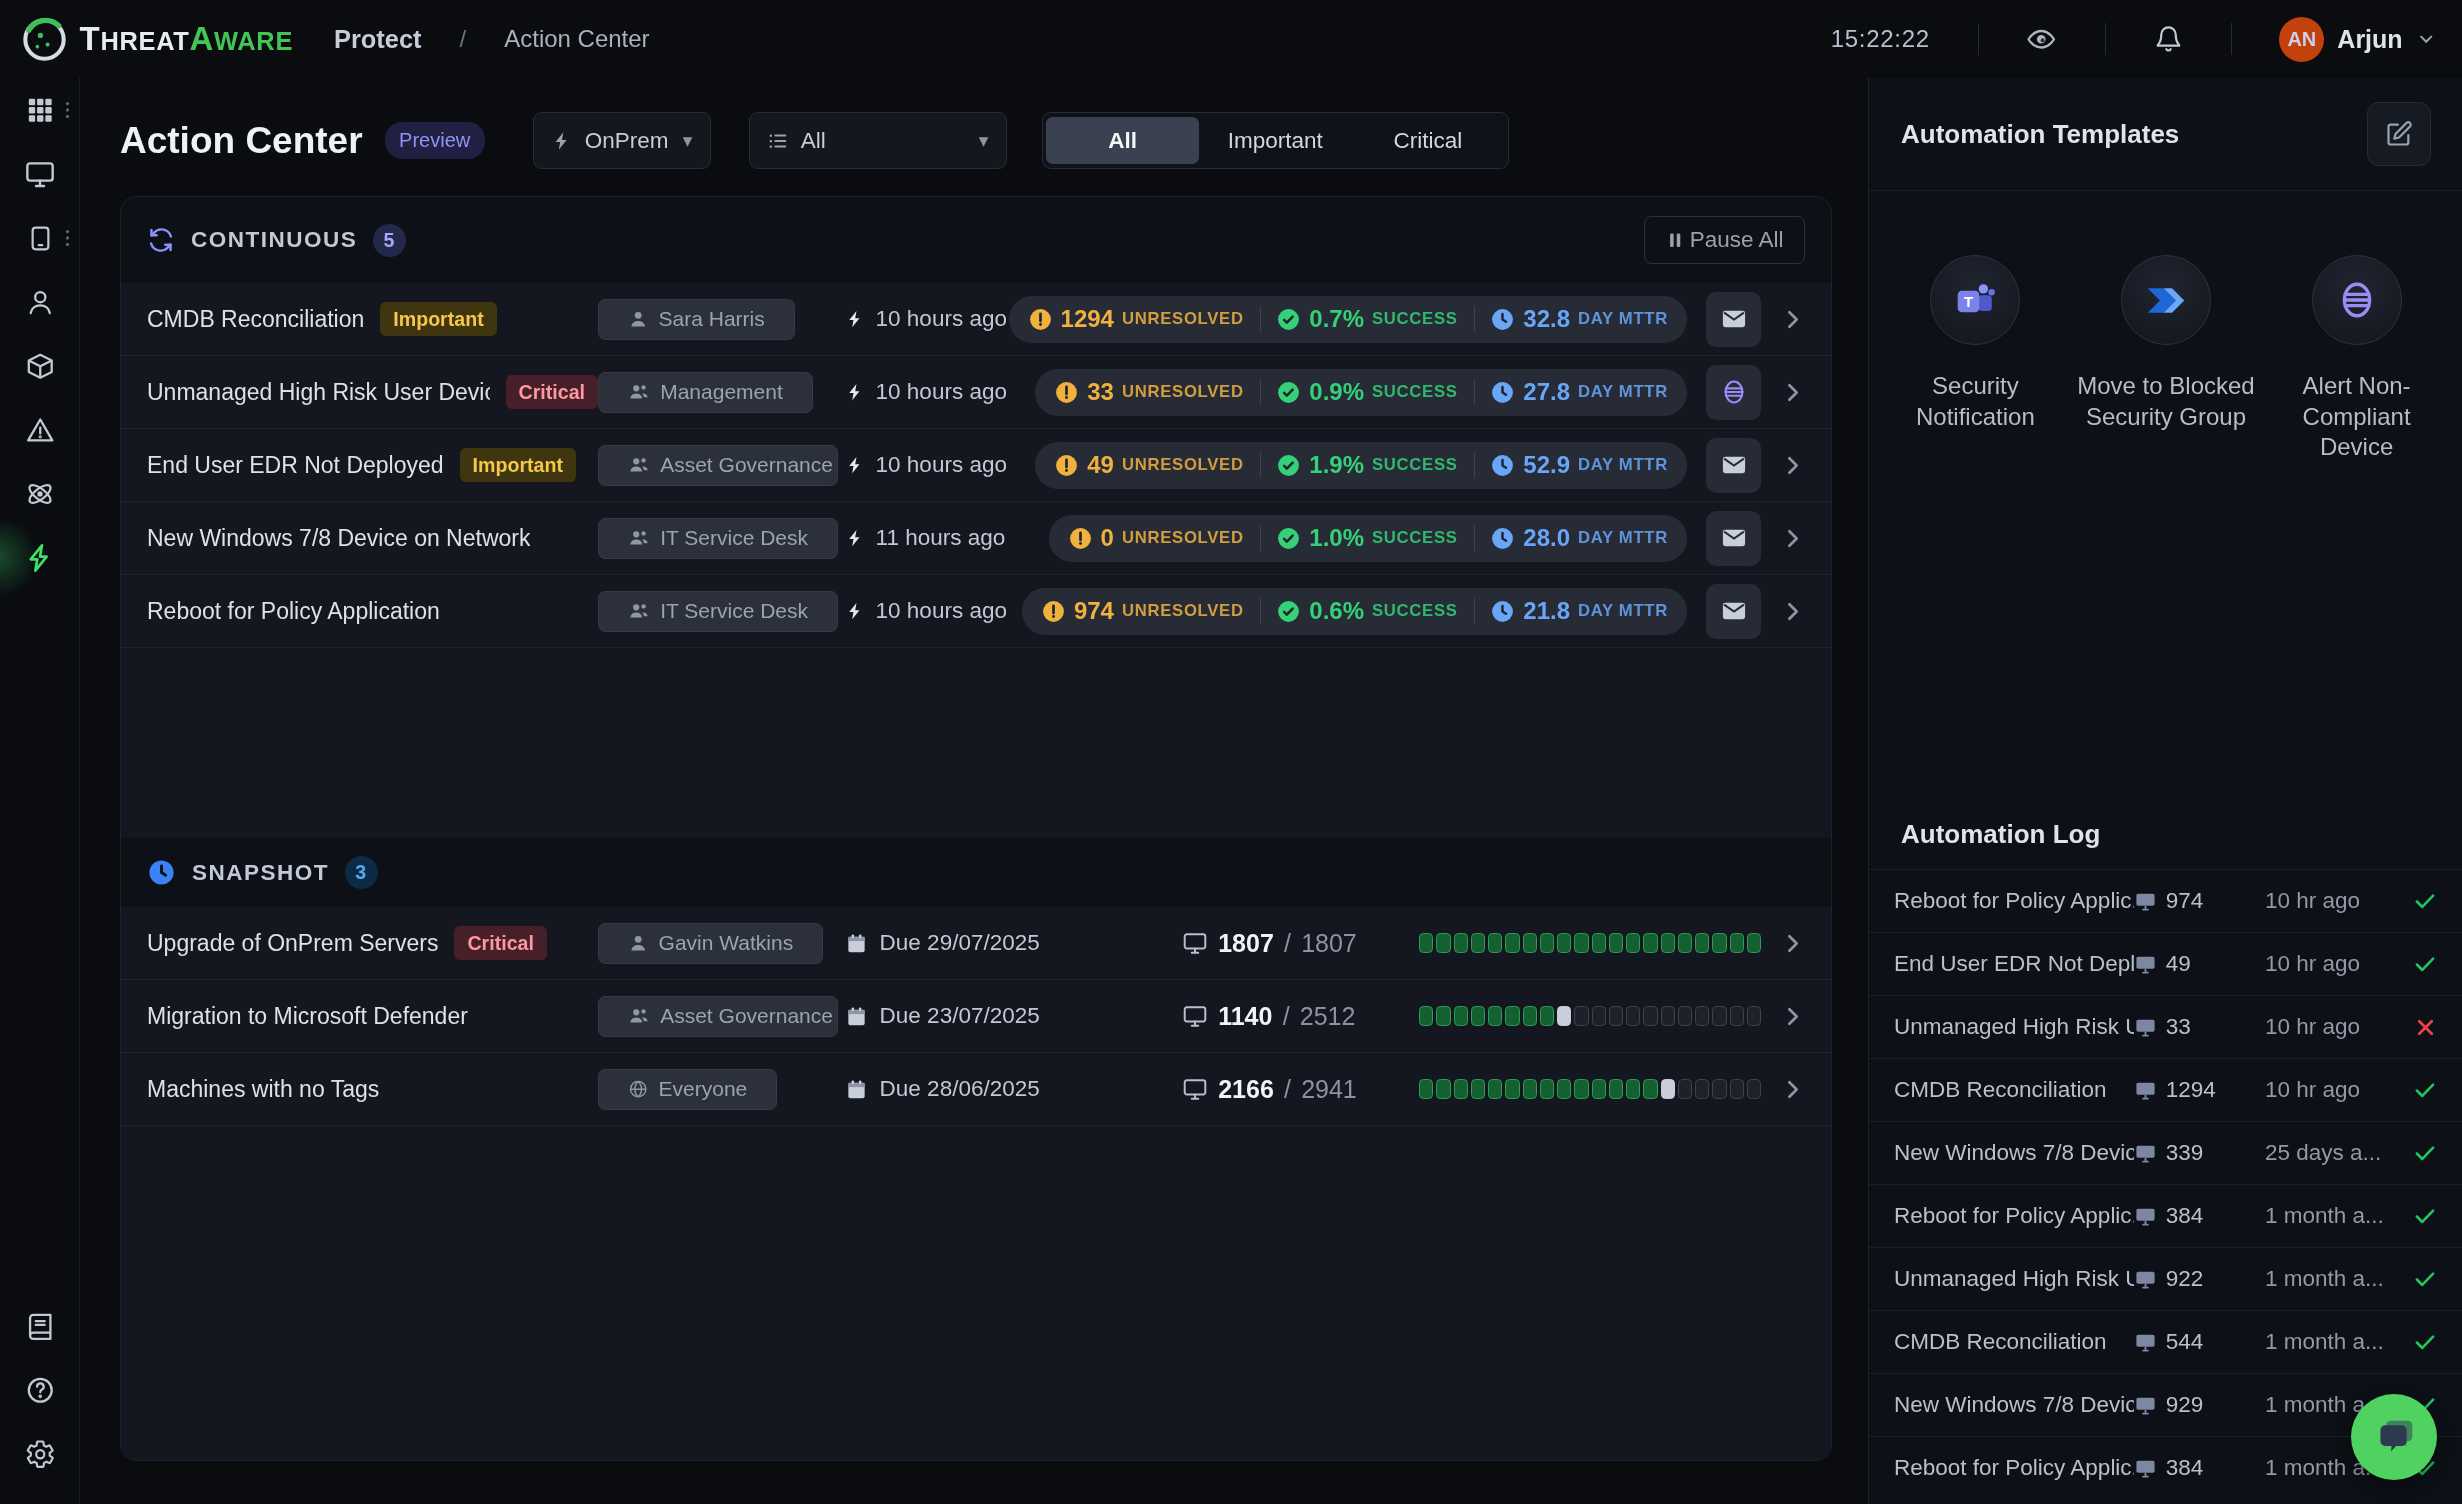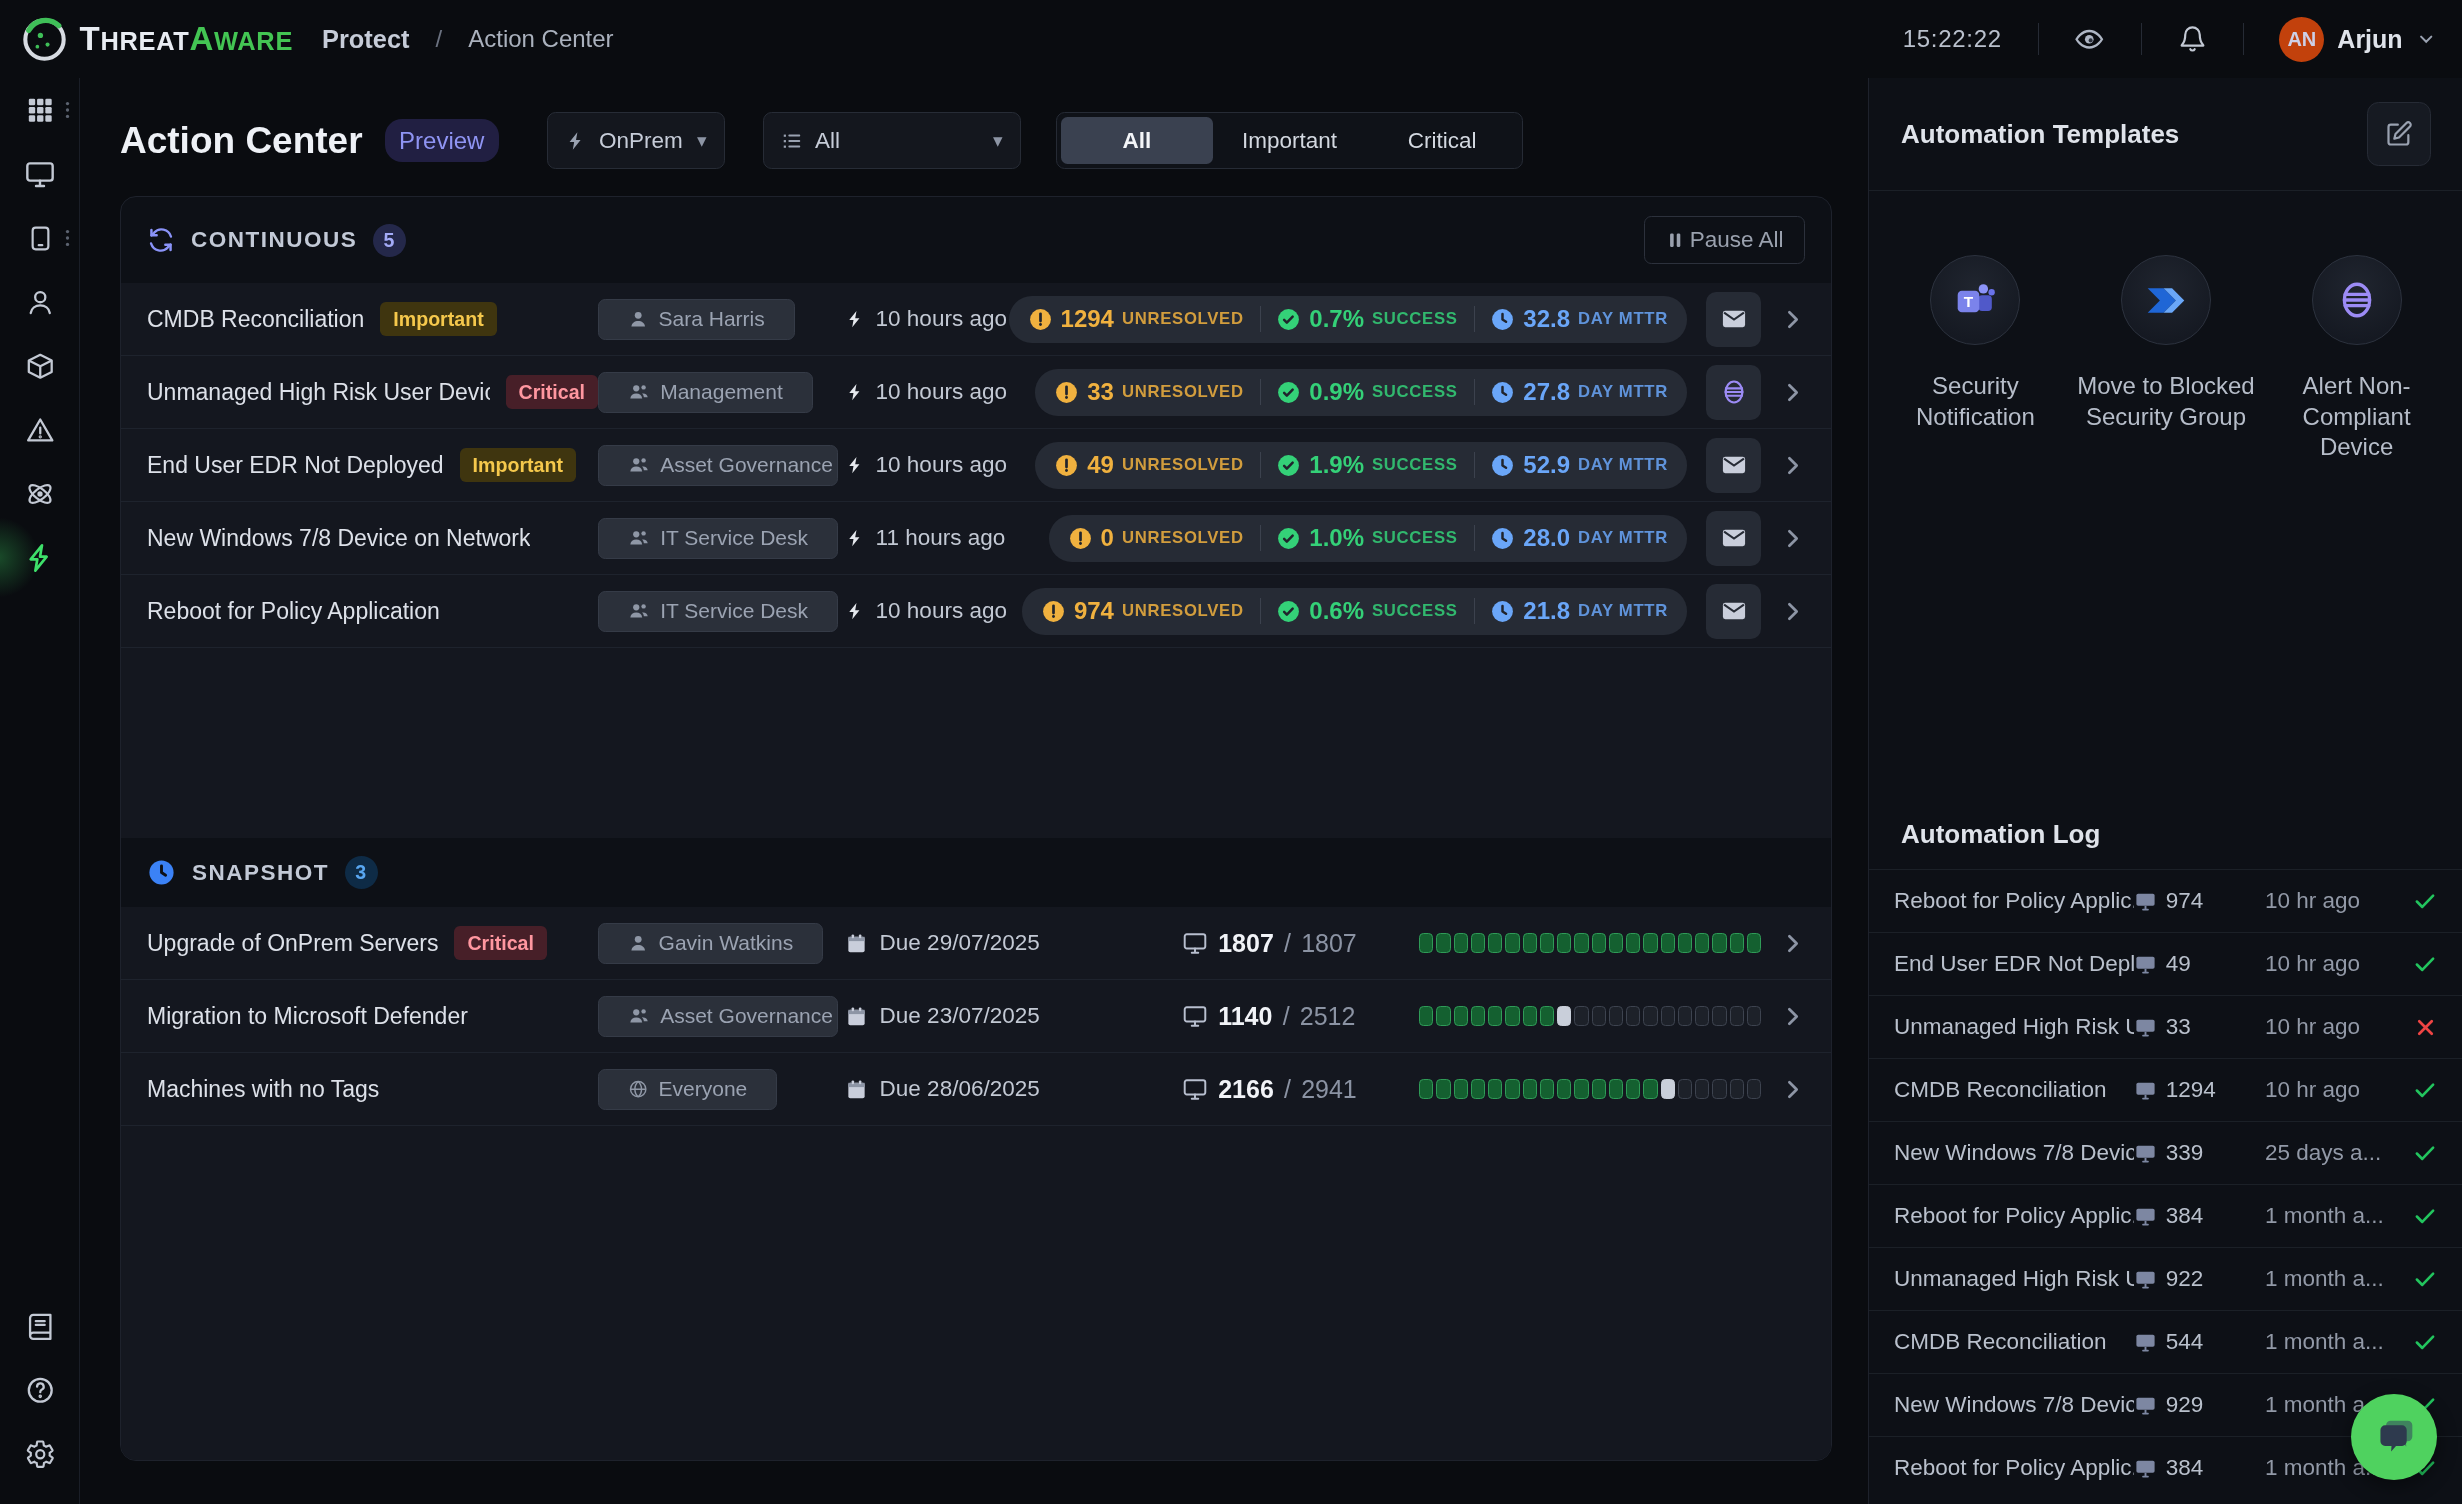--- a/index.html
+++ b/index.html
@@ -8,21 +8,21 @@
     background:#0a0c10;
     font-family:"Liberation Sans","DejaVu Sans",sans-serif;
     color:#e5e9f0;
     position:relative;
   }
   .ic { display:inline-block; vertical-align:middle; flex:none; }
 
   
   .topbar {
     position:absolute; top:0; left:0; right:0; height:78px;
-    display:flex; align-items:center; padding:0 26px 0 20.4px; gap:4px;
+    display:flex; align-items:center; padding:0 26px 0 20.4px; gap:16px;
     background:#0a0c10; z-index:6;
   }
   .brand { display:flex; align-items:center; gap:10.2px; cursor:pointer; }
   .brand-text { font-weight:700; letter-spacing:0.7px; white-space:nowrap; }
   .brand-text .big { font-size:33px; }
   .brand-text .small { font-size:25.4px; }
   .brand-threat { color:#e8ecf2; }
   .brand-aware { color:#43c553; }
   .crumb-product { font-size:25.4px; font-weight:600; color:#c6ccd8; margin-left:25px; }
   .crumb-sep { font-size:24px; color:#6b7280; margin:0 22px; }
@@ -56,21 +56,21 @@
   .nav-kebab { position:absolute; right:5.8px; top:50%; transform:translateY(-50%); color:#5c6370; }
   .sidebar-bottom { position:absolute; bottom:17.4px; left:0; width:80px; }
 
   
   .page-header {
     position:absolute; left:120px; top:100px; width:1712px; height:81px;
     display:flex; align-items:center;
   }
   .page-title { font-size:37px; font-weight:700; color:#eef1f6; }
   .preview-badge {
-    margin-left:22px; background:#211f42; color:#8f94f3; font-size:24px;
+    margin-left:22px; background:#211f42; color:#8f94f3; font-size:20px;
     padding:7.3px 14.5px; border-radius:17px;
   }
   .dropdown {
     height:57px; background:#14171e; border:0.7px solid #272c36; border-radius:8.7px;
     display:flex; align-items:center; padding:0 17.4px; gap:11.6px; cursor:pointer;
     color:#c6ccd8; font-size:22.5px;
   }
   .dd-activity { width:178px; margin-left:48px; }
   .dd-type { width:258px; margin-left:38px; }
   .dd-caret { margin-left:auto; color:#8d95a5; font-size:19px; }

